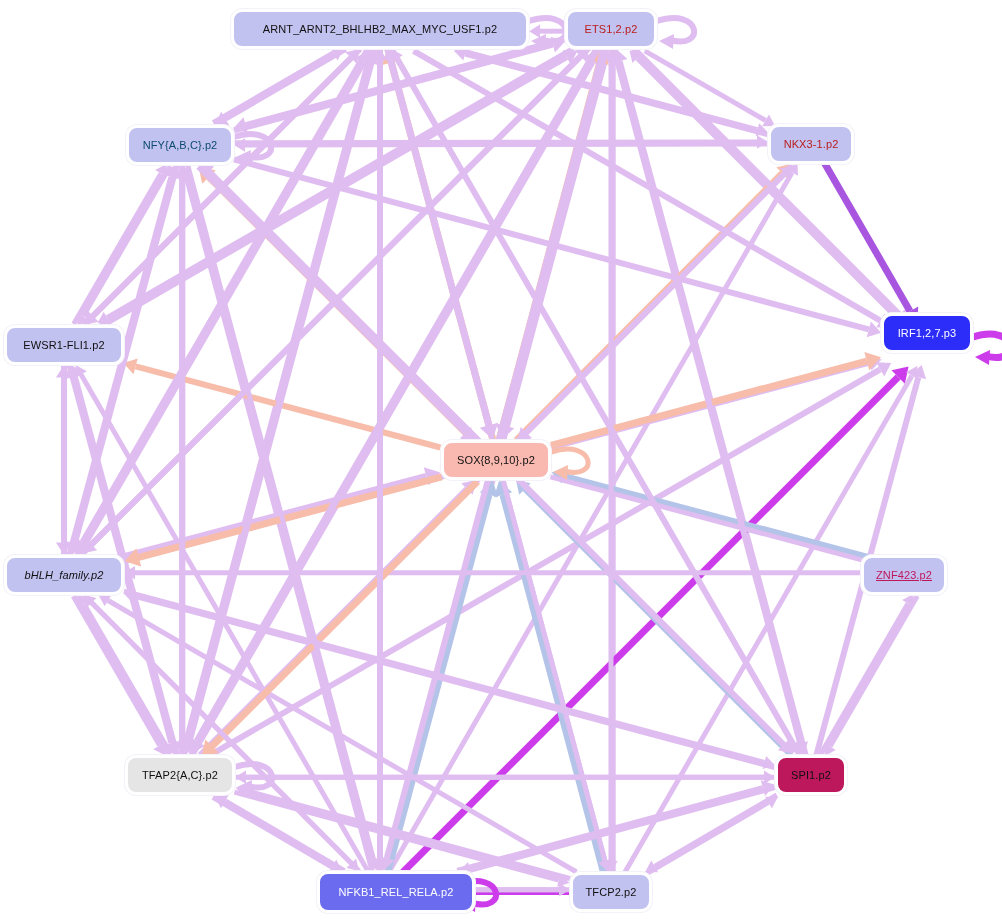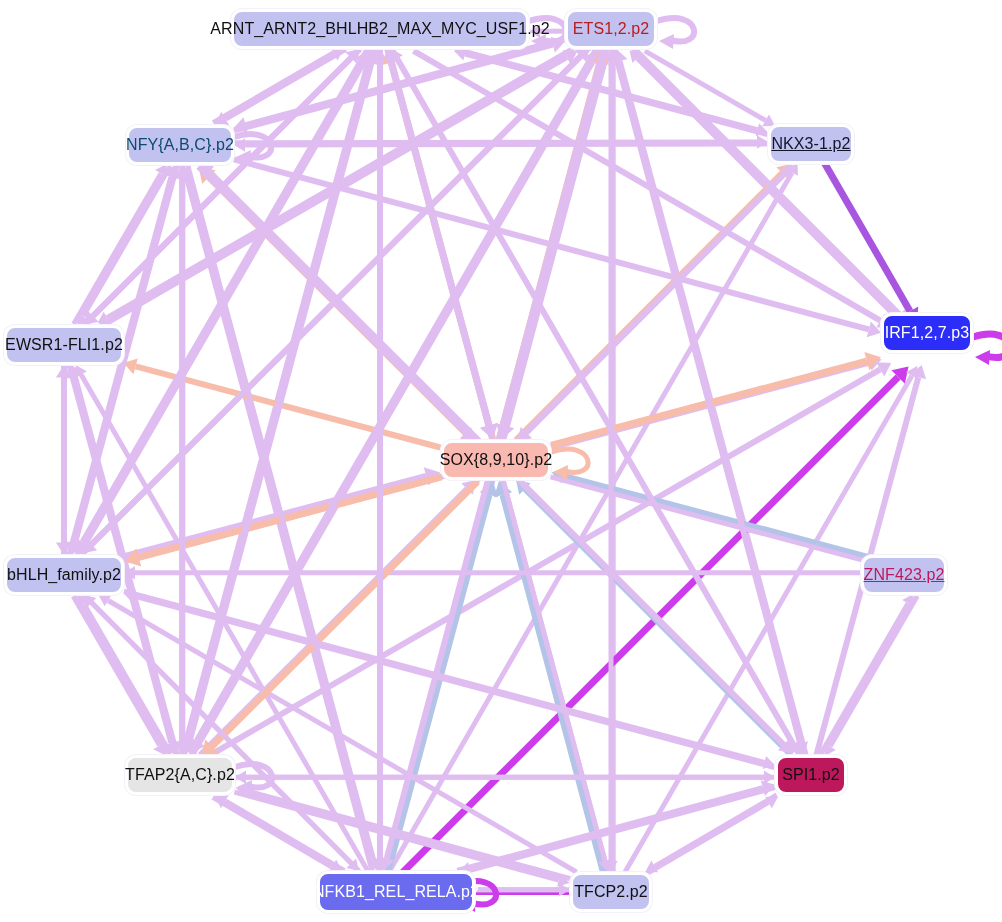--- a/index.html
+++ b/index.html
@@ -34,21 +34,21 @@
   }
   .node {
     position: absolute;
     box-sizing: border-box;
     display: flex;
     align-items: center;
     justify-content: center;
     border-radius: 11px;
     border: 3px solid #ffffff;
     box-shadow: 0 0 0 1px #f2f2f8;
-    font-size: 16px;
+    font-size: 11px;
     line-height: 1;
     white-space: nowrap;
     letter-spacing: 0.1px;
     cursor: pointer;
     transform: translate(-50%, -50%);
   }
   .node-label {
     pointer-events: none;
   }
 </style>
@@ -505,33 +505,33 @@
   <div id="node-layer">
       <div class="node" style="left: 380px; top: 29px; width: 298px; height: 40px; background: rgb(194, 194, 240); color: rgb(16, 16, 16); border-color: rgb(255, 255, 255);">
         <span class="node-label">ARNT_ARNT2_BHLHB2_MAX_MYC_USF1.p2</span>
       </div>
       <div class="node" style="left: 611px; top: 29px; width: 92px; height: 40px; background: rgb(194, 194, 240); color: #b91c1c; border-color: rgb(255, 255, 255);">
         <span class="node-label">ETS1,2.p2</span>
       </div>
       <div class="node" style="left: 180px; top: 145px; width: 108px; height: 40px; background: rgb(194, 194, 240); color: #0c4a6e; border-color: rgb(255, 255, 255);">
         <span class="node-label">NFY{A,B,C}.p2</span>
       </div>
-      <div class="node" style="left: 811px; top: 144px; width: 86px; height: 40px; background: rgb(194, 194, 240); color: #0f172a; border-color: rgb(255, 255, 255); text-decoration: underline;">
+      <div class="node" style="left: 811px; top: 144px; width: 86px; height: 40px; background: rgb(194, 194, 240); color: #b91c1c; border-color: rgb(255, 255, 255);">
         <span class="node-label">NKX3-1.p2</span>
       </div>
       <div class="node" style="left: 64px; top: 345px; width: 120px; height: 40px; background: rgb(194, 194, 240); color: rgb(16, 16, 16); border-color: rgb(255, 255, 255);">
         <span class="node-label">EWSR1-FLI1.p2</span>
       </div>
       <div class="node" style="left: 927px; top: 333px; width: 92px; height: 40px; background: rgb(45, 45, 250); color: rgb(255, 255, 255); border-color: rgb(255, 255, 255);">
         <span class="node-label">IRF1,2,7.p3</span>
       </div>
       <div class="node" style="left: 496px; top: 460px; width: 110px; height: 40px; background: rgb(249, 185, 176); color: rgb(16, 16, 16); border-color: rgb(255, 255, 255);">
         <span class="node-label">SOX{8,9,10}.p2</span>
       </div>
-      <div class="node" style="left: 64px; top: 575px; width: 120px; height: 40px; background: rgb(194, 194, 240); color: rgb(16, 16, 16); border-color: rgb(255, 255, 255);">
+      <div class="node" style="left: 64px; top: 575px; width: 120px; height: 40px; background: rgb(194, 194, 240); color: rgb(16, 16, 16); border-color: rgb(255, 255, 255); font-style: italic;">
         <span class="node-label">bHLH_family.p2</span>
       </div>
       <div class="node" style="left: 904px; top: 575px; width: 86px; height: 40px; background: rgb(194, 194, 240); color: #be185d; border-color: rgb(255, 255, 255); text-decoration: underline;">
         <span class="node-label">ZNF423.p2</span>
       </div>
       <div class="node" style="left: 180px; top: 775px; width: 110px; height: 40px; background: #e5e5e5; color: rgb(16, 16, 16); border-color: rgb(255, 255, 255);">
         <span class="node-label">TFAP2{A,C}.p2</span>
       </div>
       <div class="node" style="left: 811px; top: 775px; width: 72px; height: 40px; background: #be185d; color: rgb(16, 16, 16); border-color: rgb(255, 255, 255);">
         <span class="node-label">SPI1.p2</span>

